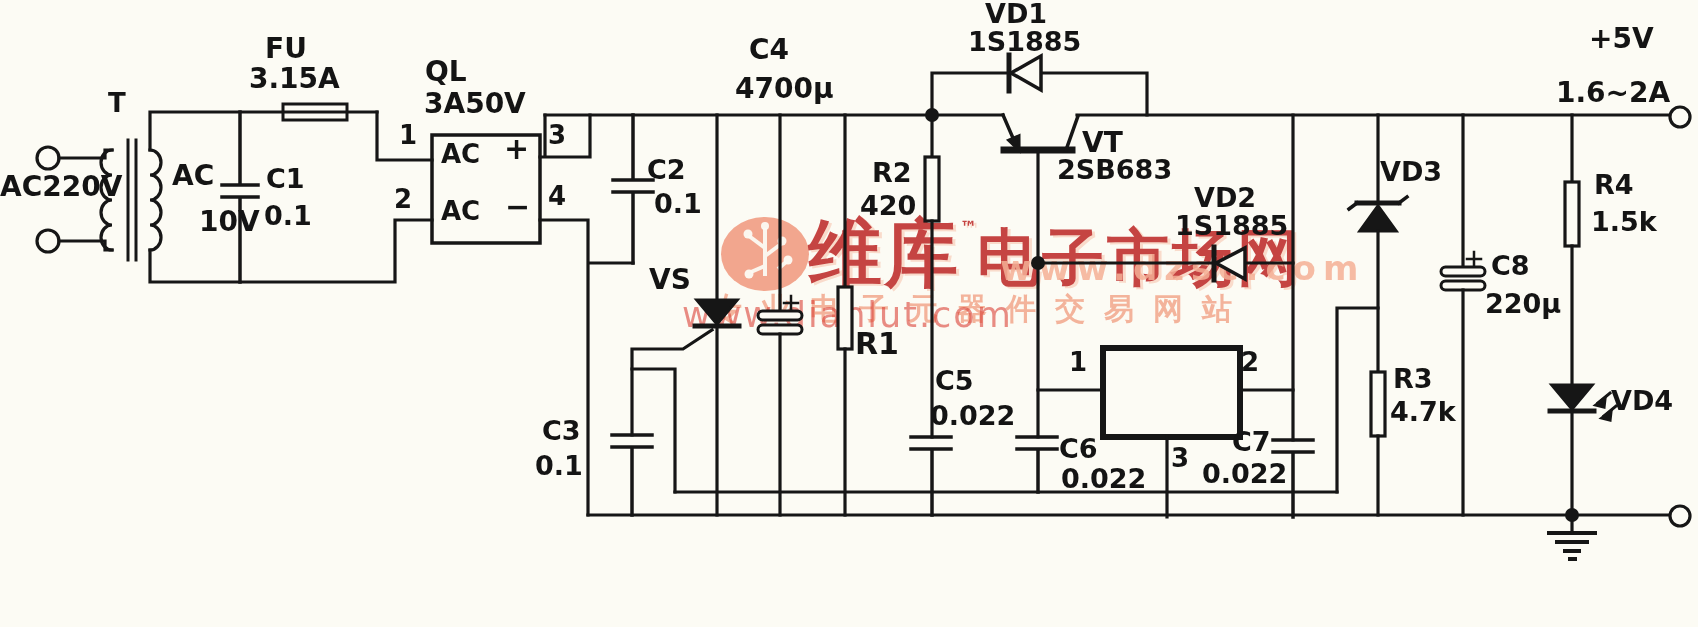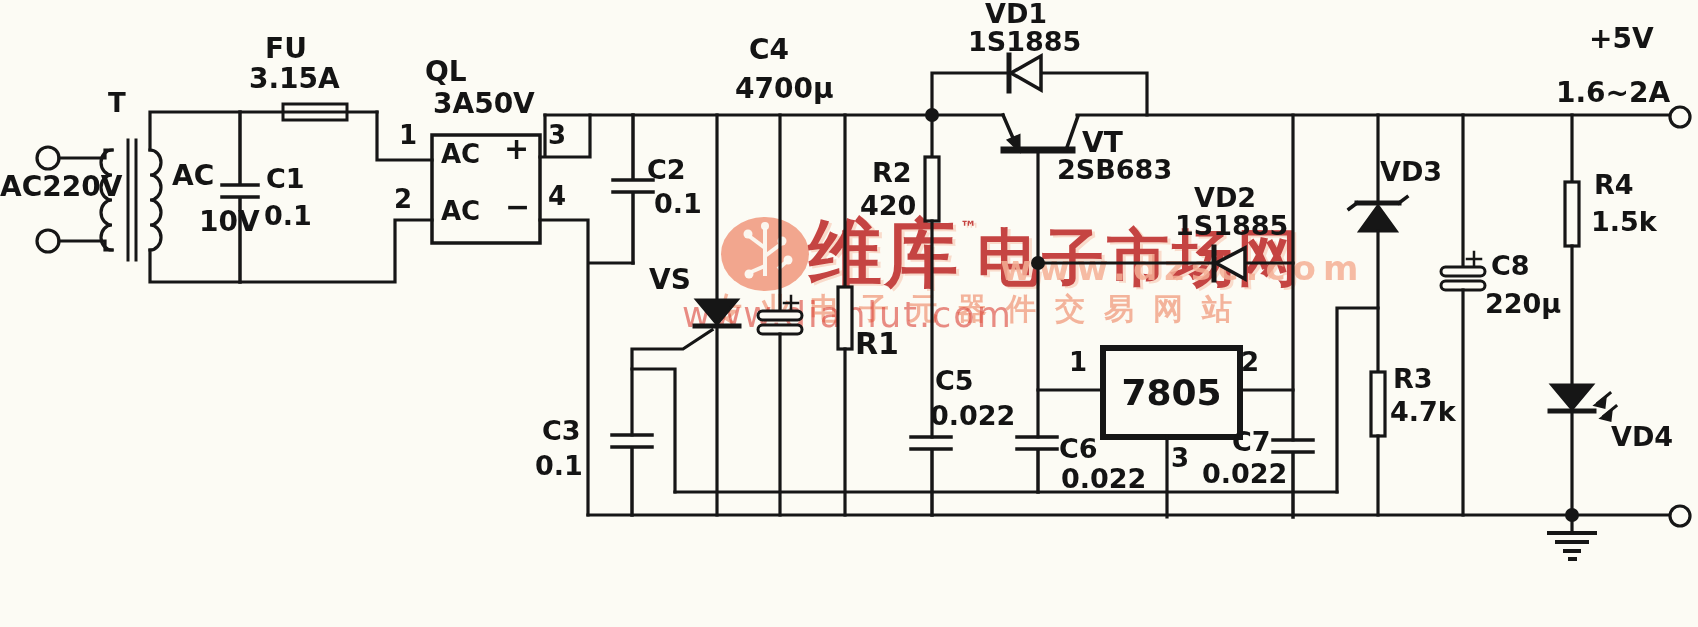--- a/index.html
+++ b/index.html
@@ -218,21 +218,21 @@
 
   <div class="lbl fs26" style="left:108px;top:90px;">T</div>
   <div class="lbl fs28" style="left:0px;top:173px;">AC220V</div>
   <div class="lbl fs28" style="left:265px;top:35px;">FU</div>
   <div class="lbl fs28" style="left:249px;top:65px;">3.15A</div>
   <div class="lbl fs28" style="left:172px;top:162px;">AC</div>
   <div class="lbl fs28" style="left:162px;top:208px;margin-left:37px;">10V</div>
   <div class="lbl" style="left:266px;top:165px;">C1</div>
   <div class="lbl" style="left:264px;top:202px;">0.1</div>
   <div class="lbl fs28" style="left:425px;top:58px;">QL</div>
-  <div class="lbl fs28" style="left:433px;top:90px;">3A50V</div>
+  <div class="lbl fs28" style="left:424px;top:90px;">3A50V</div>
   <div class="lbl fs26" style="left:399px;top:122px;">1</div>
   <div class="lbl fs26" style="left:394px;top:186px;">2</div>
   <div class="lbl fs26" style="left:548px;top:122px;">3</div>
   <div class="lbl fs26" style="left:548px;top:183px;">4</div>
   <div class="lbl fs26" style="left:441px;top:141px;">AC</div>
   <div class="lbl fs30" style="left:504px;top:134px;">+</div>
   <div class="lbl fs26" style="left:441px;top:198px;">AC</div>
   <div class="lbl fs30" style="left:505px;top:192px;">−</div>
   <div class="lbl" style="left:647px;top:156px;">C2</div>
   <div class="lbl" style="left:654px;top:190px;">0.1</div>
@@ -249,28 +249,27 @@
   <div class="lbl fs28" style="left:1082px;top:129px;">VT</div>
   <div class="lbl" style="left:1057px;top:156px;">2SB683</div>
   <div class="lbl" style="left:1194px;top:184px;">VD2</div>
   <div class="lbl" style="left:1175px;top:212px;">1S1885</div>
   <div class="lbl" style="left:935px;top:367px;">C5</div>
   <div class="lbl" style="left:930px;top:402px;">0.022</div>
   <div class="lbl" style="left:1059px;top:435px;">C6</div>
   <div class="lbl" style="left:1061px;top:465px;">0.022</div>
   <div class="lbl" style="left:1232px;top:428px;">C7</div>
   <div class="lbl" style="left:1202px;top:460px;">0.022</div>
-  <div class="lbl reg-label">7805</div>
   <div class="lbl fs26" style="left:1069px;top:349px;">1</div>
   <div class="lbl fs26" style="left:1241px;top:349px;">2</div>
   <div class="lbl fs26" style="left:1171px;top:445px;">3</div>
   <div class="lbl" style="left:1380px;top:158px;">VD3</div>
   <div class="lbl" style="left:1393px;top:365px;">R3</div>
   <div class="lbl" style="left:1390px;top:398px;">4.7k</div>
   <div class="lbl" style="left:1491px;top:252px;">C8</div>
   <div class="lbl" style="left:1485px;top:290px;">220μ</div>
   <div class="lbl" style="left:1594px;top:171px;">R4</div>
   <div class="lbl" style="left:1591px;top:208px;">1.5k</div>
-  <div class="lbl" style="left:1611px;top:387px;margin-top:36px;">VD4</div>
+  <div class="lbl" style="left:1611px;top:387px;">VD4</div>
   <div class="lbl fs28" style="left:1589px;top:25px;">+5V</div>
   <div class="lbl fs28" style="left:1556px;top:79px;">1.6~2A</div>
 
 </div>
 
 </body></html>

